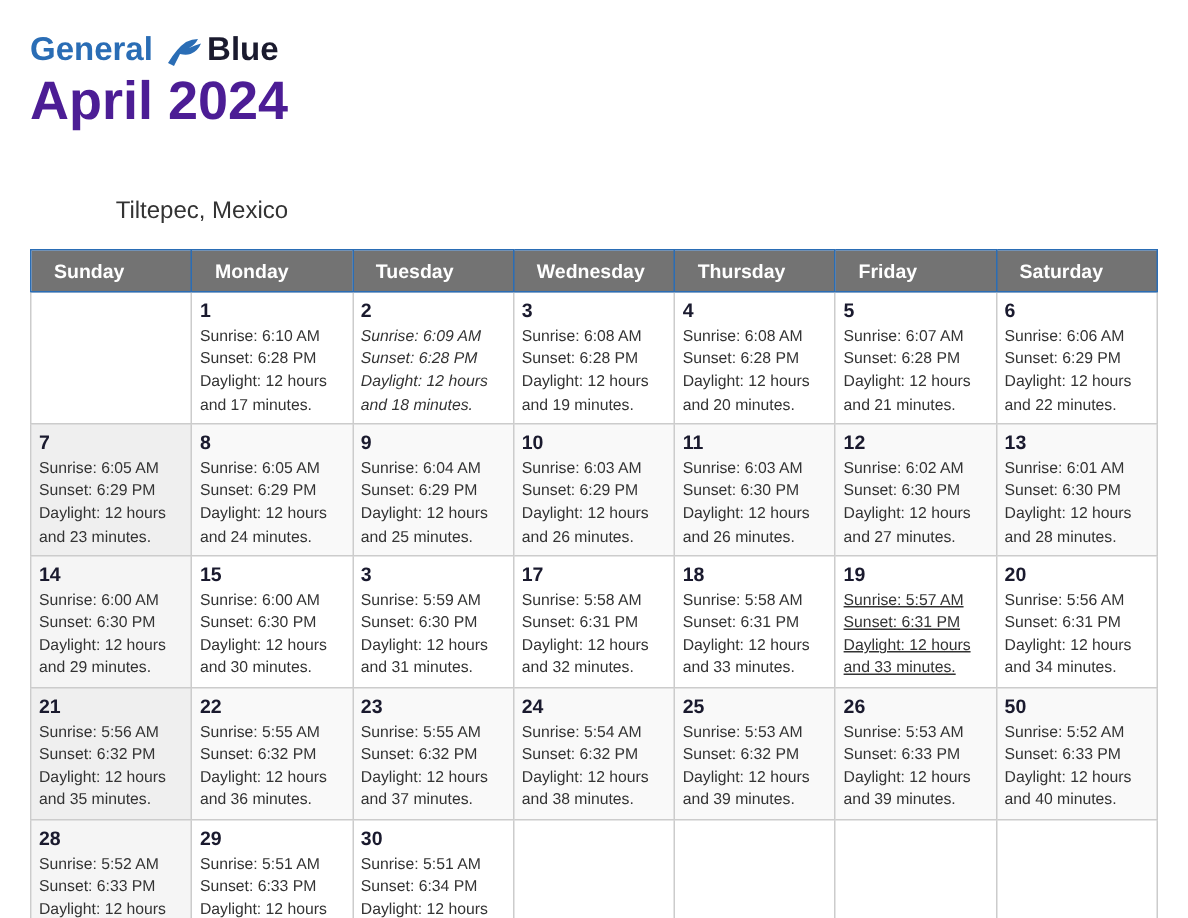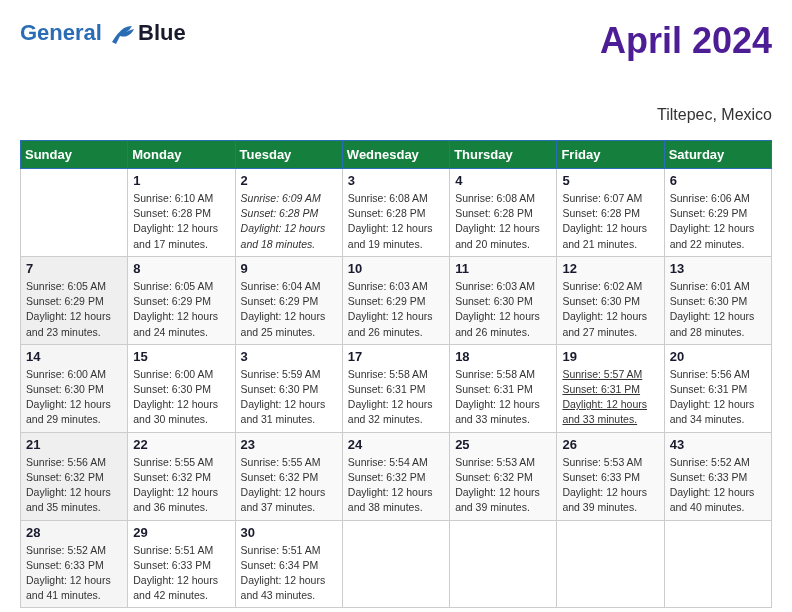--- a/index.html
+++ b/index.html
@@ -8,20 +8,21 @@
       background: #fff;
       width: 792px;
       min-height: 612px;
       padding: 20px;
     }
     .header {
       display: flex;
       justify-content: space-between;
       align-items: flex-start;
       margin-bottom: 16px;
+      flex-direction: column;
     }
     .logo {
       display: flex;
       align-items: center;
     }
     .title-block {
       text-align: right;
     }
     .month-title {
       font-size: 36px;
@@ -32,23 +33,23 @@
       font-size: 16px;
       color: #333;
       margin-top: 44px;
     }
     table {
       width: 100%;
       border-collapse: collapse;
       font-size: 11px;
     }
     thead tr th {
-      background: #15803d;
+      background: #737373;
       color: #fff;
-      padding: 6px 4px;
+      padding: 6px 15px;
       text-align: left;
       font-size: 13px;
       font-weight: bold;
       border: 1px solid #2a6db5;
     }
     tbody tr td {
       border: 1px solid #ccc;
       vertical-align: top;
       padding: 4px 5px;
       min-height: 80px;
@@ -305,21 +306,21 @@
 and 39 minutes.</div>
         </td>
         <td>
           <div class="day-num">26</div>
           <div class="day-info" style="white-space: pre-line;">Sunrise: 5:53 AM
 Sunset: 6:33 PM
 Daylight: 12 hours
 and 39 minutes.</div>
         </td>
         <td>
-          <div class="day-num">43</div>
+          <div class="day-num">50</div>
           <div class="day-info" style="white-space: pre-line;">Sunrise: 5:52 AM
 Sunset: 6:33 PM
 Daylight: 12 hours
 and 40 minutes.</div>
         </td>
       </tr>
       <tr>
         <td>
           <div class="day-num">28</div>
           <div class="day-info" style="white-space: pre-line;">Sunrise: 5:52 AM

